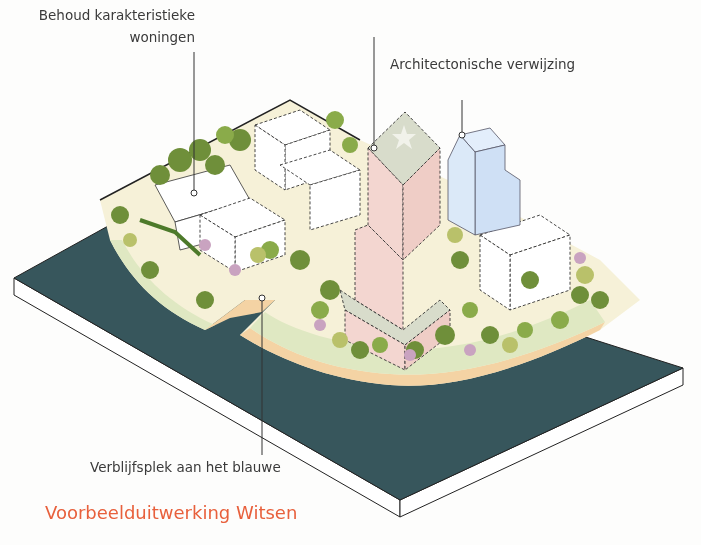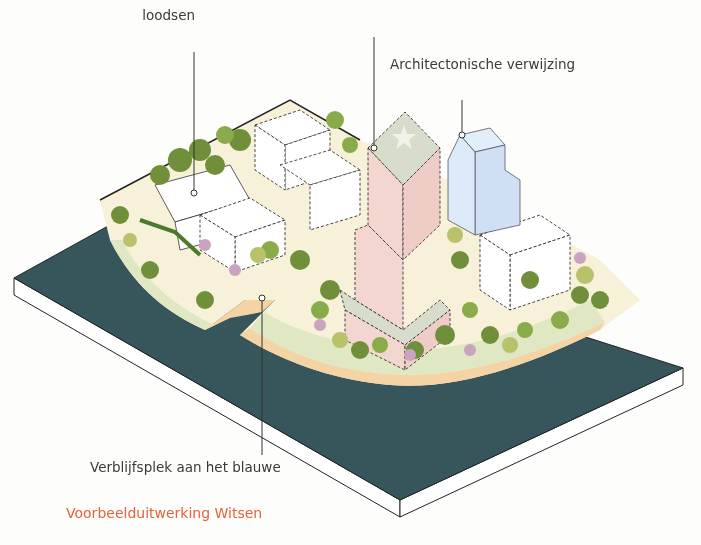--- a/index.html
+++ b/index.html
@@ -3,21 +3,21 @@
 <meta charset="utf-8">
 <style>
   html, body { margin: 0; padding: 0; background: #ffffff; }
   body { width: 701px; height: 545px; position: relative; overflow: hidden;
          font-family: "DejaVu Sans", "Liberation Sans", sans-serif; }
   .canvas { position: absolute; left: 0; top: 0; width: 701px; height: 545px; background: #fdfdfc; }
   svg.scene { position: absolute; left: 0; top: 0; }
   .label { position: absolute; color: #3a3a3a; font-size: 13.5px; line-height: 22px; white-space: nowrap; }
   .label.right { text-align: right; }
   .label.center { text-align: left; }
-  .caption { position: absolute; left: 66px; top: 503px; font-size: 14px; line-height: 20px; }
+  .caption { position: absolute; left: 45px; top: 503px; font-size: 18px; line-height: 20px; }
 </style>
 </head>
 <body>
 
 <div class="canvas">
   <svg class="scene" width="701" height="545" viewBox="0 0 701 545">
     <defs>
       <radialGradient id="treeGrad" cx="50%" cy="40%" r="60%">
         <stop offset="0%" stop-color="#9bbb5a"></stop>
         <stop offset="100%" stop-color="#5f7f30"></stop>
@@ -135,21 +135,22 @@
       <line x1="374" y1="37" x2="374" y2="146"></line>
       <circle cx="374" cy="148" r="3" fill="#fff"></circle>
       <line x1="462" y1="100" x2="462" y2="133"></line>
       <circle cx="462" cy="135" r="3" fill="#fff"></circle>
       <line x1="262" y1="300" x2="262" y2="455"></line>
       <circle cx="262" cy="298" r="3" fill="#fff"></circle>
     </g>
   </svg>
 
   <div class="label right" style="left:20px; top:4px; width:175px;">
-    <div>loodsen</div>
+    <div>Behoud karakteristieke</div>
+    <div>woningen</div>
   </div>
 
 
   <div class="label center" style="left:390px; top:53px; width:200px;">
     <div>Architectonische verwijzing</div>
   </div>
 
   <div class="label" style="left:90px; top:456px;">
     <div>Verblijfsplek aan het blauwe</div>
   </div>

